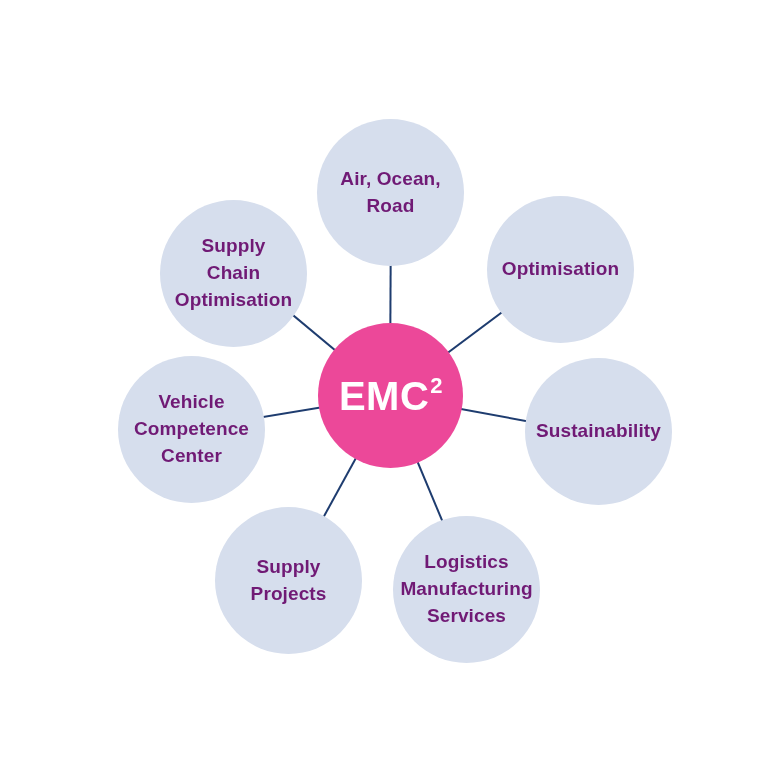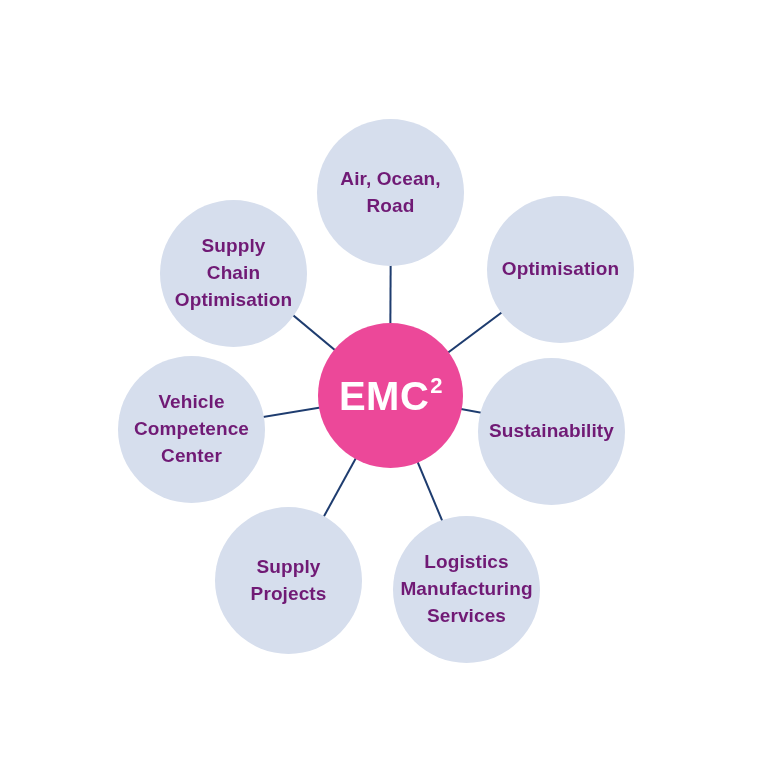--- a/index.html
+++ b/index.html
@@ -62,21 +62,21 @@
     font-size: 22px;
     vertical-align: super;
     line-height: 0;
     position: relative;
     top: -2px;
     left: 1px;
   }
   
   .pos-air        { left: 317px; top: 119px; }
   .pos-warehouse  { left: 487px; top: 196px; }
-  .pos-sustain    { left: 478px; top: 358px; text-align: right; }
+  .pos-sustain    { left: 525px; top: 358px; text-align: right; }
   .pos-logistics  { left: 393px; top: 516px; }
   .pos-special    { left: 215px; top: 507px; }
   .pos-vehicle    { left: 118px; top: 356px; }
   .pos-supply     { left: 160px; top: 200px; }
 </style>
 </head>
 <body>
 
 <div class="canvas">
 

